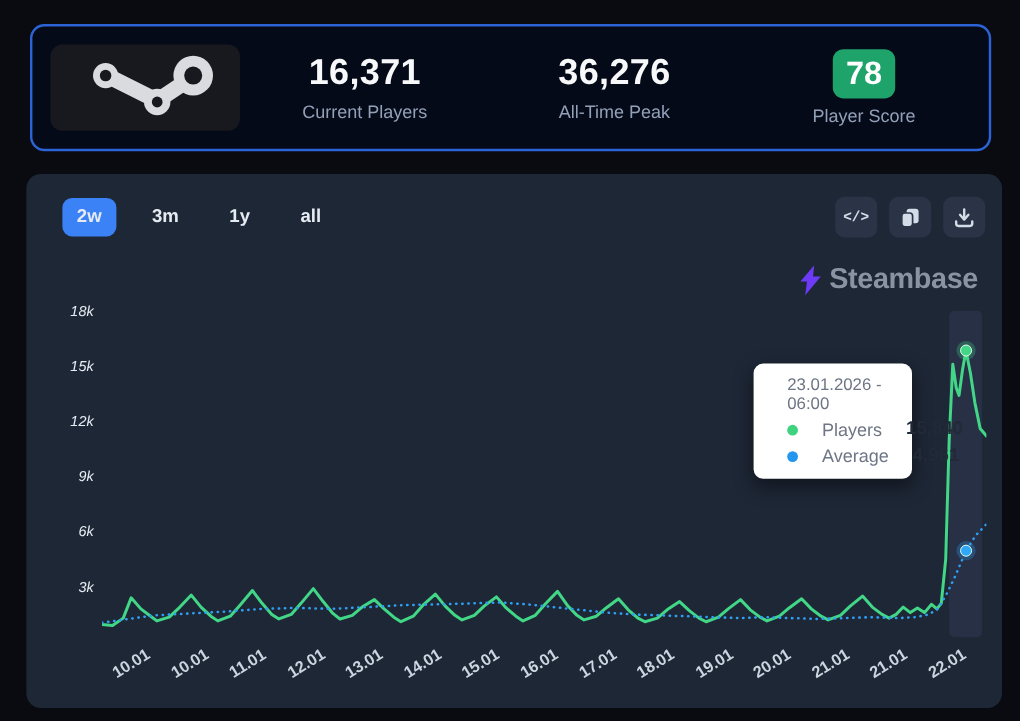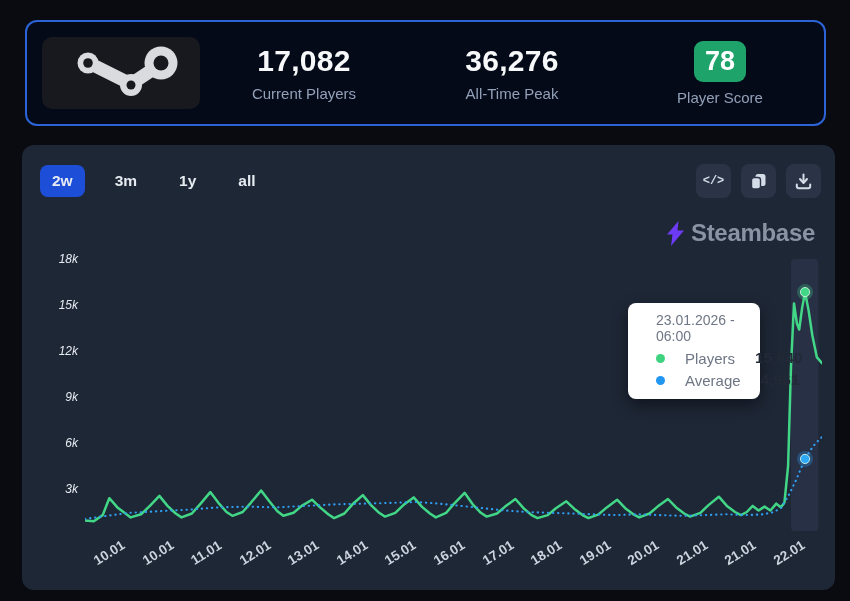--- a/index.html
+++ b/index.html
@@ -40,21 +40,21 @@
   }
   .range-row {
     position: absolute; left: 18px; top: 20px;
     display: flex; align-items: center; gap: 18px;
   }
   .range-btn {
     border: none; background: transparent; color: #e6ebf2;
     font-family: inherit; font-size: 15.5px; font-weight: 700;
     padding: 7px 12px; border-radius: 8px; cursor: pointer;
   }
-  .range-btn.active { background: #1d4ed8; }
+  .range-btn.active { background: #3b82f6; margin-left: 12px; }
   .tools {
     position: absolute; right: 14px; top: 19px;
     display: flex; gap: 10px;
   }
   .tool-btn {
     width: 35px; height: 34px; background: #2b3447; border: none;
     border-radius: 8px; color: #d4dce8; cursor: pointer;
     display: grid; place-items: center;
     font-family: "Liberation Mono", monospace; font-size: 12px; font-weight: 700;
   }
@@ -101,21 +101,21 @@
       <line x1="70" y1="40" x2="100" y2="20" stroke="#d9dbde" stroke-width="13" stroke-linecap="round"></line>
       <circle cx="27" cy="19" r="10.5" fill="#d9dbde"></circle>
       <circle cx="27" cy="19" r="4.8" fill="#17191f"></circle>
       <circle cx="70" cy="41" r="11" fill="#d9dbde"></circle>
       <circle cx="70" cy="41" r="4.5" fill="#17191f"></circle>
       <circle cx="100" cy="19" r="16.5" fill="#d9dbde"></circle>
       <circle cx="100" cy="19" r="7.5" fill="#17191f"></circle>
     </svg>
   </div>
   <div class="stat">
-    <div class="stat-value">17,082</div>
+    <div class="stat-value">16,371</div>
     <div class="stat-label">Current Players</div>
   </div>
   <div class="stat">
     <div class="stat-value">36,276</div>
     <div class="stat-label">All-Time Peak</div>
   </div>
   <div class="stat">
     <div><span class="score-badge">78</span></div>
     <div class="stat-label">Player Score</div>
   </div>

